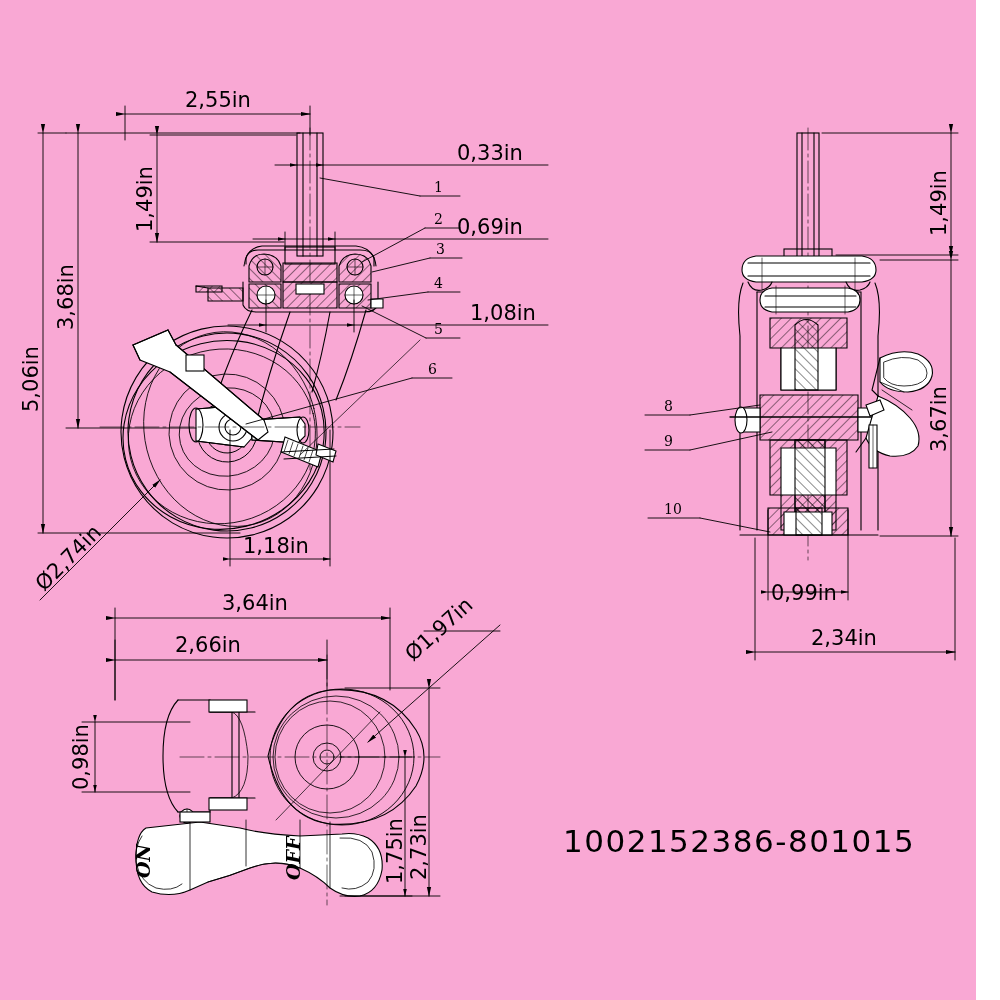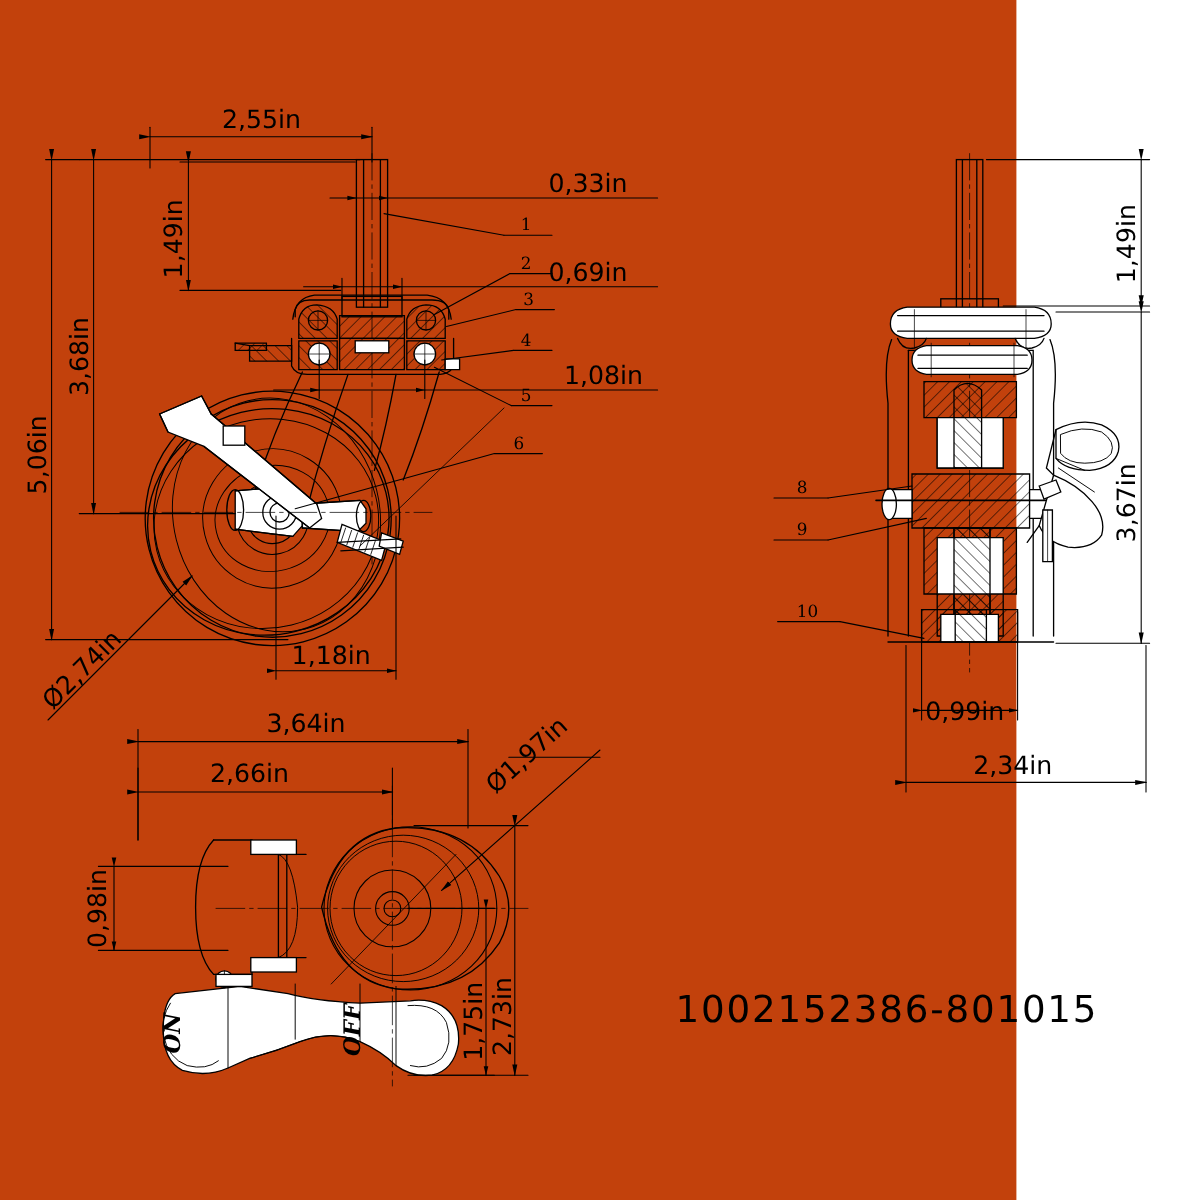--- a/index.html
+++ b/index.html
@@ -1,18 +1,18 @@
 <!DOCTYPE html>
 <html><head>
 <meta charset="utf-8">
 <style>
   html,body{margin:0;padding:0;background:#fff;}
   body{width:1000px;height:1000px;overflow:hidden;
        font-family:"DejaVu Sans","Liberation Sans",sans-serif;}
-  #sheet{position:relative;width:847px;height:1000px;background:#c2410c;}
+  #sheet{position:relative;width:976px;height:1000px;background:#f9a8d4;}
   svg{position:absolute;left:0;top:0;}
   .dimtext{font-family:"DejaVu Sans","Liberation Sans",sans-serif;
            font-size:21px;fill:#000;letter-spacing:0px;}
   .balloon{font-family:"DejaVu Serif","Liberation Serif",serif;font-size:14px;fill:#000;}
   .partno{font-family:"DejaVu Sans","Liberation Sans",sans-serif;
           font-size:31px;fill:#000;letter-spacing:1.5px;}
   .onoff{font-family:"DejaVu Serif","Liberation Serif",serif;
          font-size:19px;font-style:italic;font-weight:bold;fill:#000;}
 </style>
 </head>

